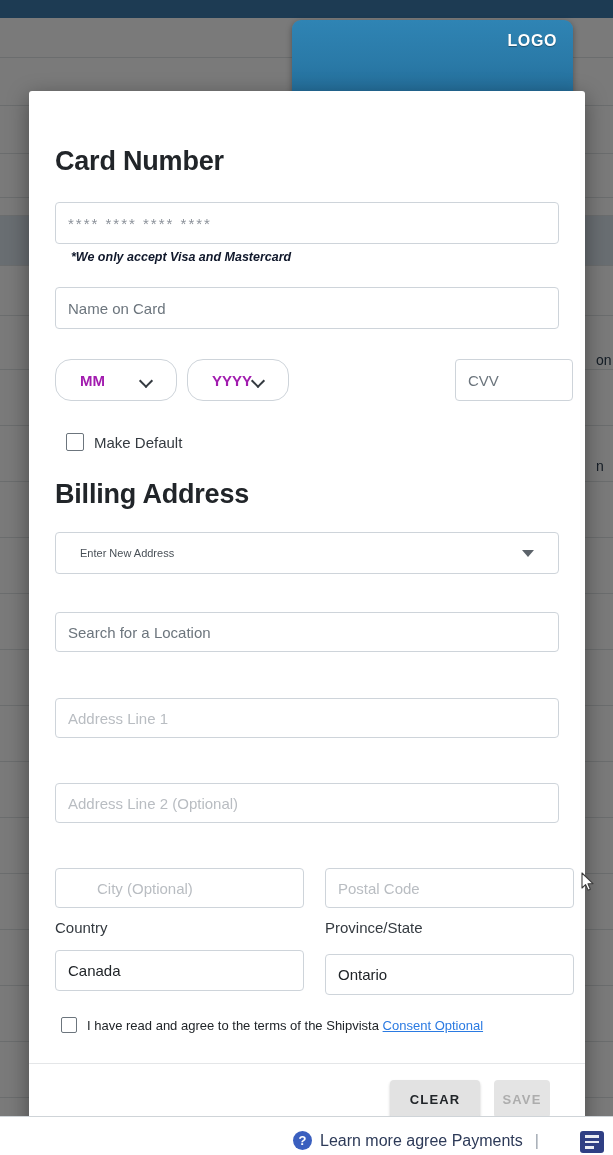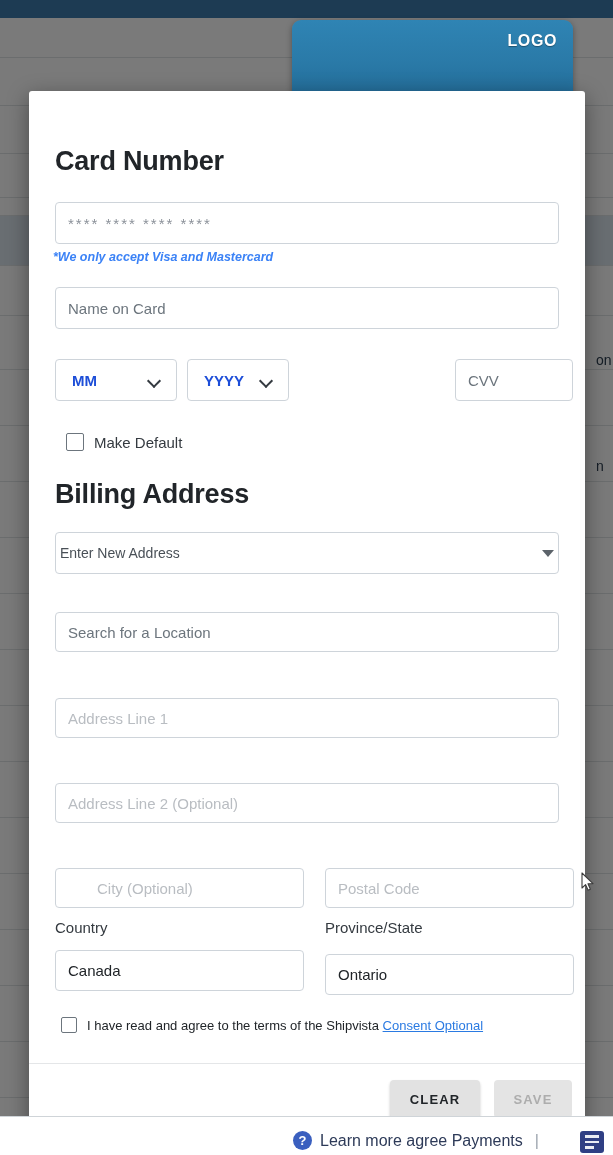--- a/index.html
+++ b/index.html
@@ -201,41 +201,41 @@
     outline: none;
   }
   .field::placeholder { color: #b9bdc2; }
   .field.dark-ph::placeholder { color: #6c757d; }
 
   #card-number-input { left: 26px; top: 111px; width: 504px; height: 42px; letter-spacing: 2px; }
   #card-number-input::placeholder { color: #8b9199; letter-spacing: 2px; }
 
   #accept-note {
     position: absolute;
-    left: 24px; top: 159px;
+    left: 42px; top: 159px;
     font-size: 12.5px;
     font-weight: bold;
     font-style: italic;
-    color: #3b82f6;
+    color: #0f172a;
   }
 
   #name-input { left: 26px; top: 196px; width: 504px; height: 42px; }
 
   .select-box {
     position: absolute;
     border: 1px solid #ced4da;
-    border-radius: 4px;
+    border-radius: 16px;
     background: #ffffff;
     height: 42px;
     display: flex;
     align-items: center;
-    padding: 0 16px;
+    padding: 0 24px;
     font-size: 15px;
     font-weight: bold;
-    color: #1d4ed8;
+    color: #a21caf;
     cursor: pointer;
   }
   .select-box .caret {
     margin-left: auto;
     width: 11px; height: 11px;
     position: relative;
   }
   .select-box .caret::before {
     content: "";
     position: absolute;
@@ -269,22 +269,22 @@
 
   #address-select {
     position: absolute;
     left: 26px; top: 441px;
     width: 504px; height: 42px;
     border: 1px solid #ced4da;
     border-radius: 4px;
     background: #ffffff;
     display: flex;
     align-items: center;
-    padding: 0 4px;
-    font-size: 14px;
+    padding: 0 24px;
+    font-size: 11px;
     color: #495057;
     cursor: pointer;
   }
   #address-select .tri {
     margin-left: auto;
     width: 0; height: 0;
     border-left: 6px solid transparent;
     border-right: 6px solid transparent;
     border-top: 7px solid #5c636a;
   }
@@ -333,21 +333,21 @@
   #clear-button {
     left: 361px;
     width: 90px;
     background: #e2e2e2;
     color: #212529;
     box-shadow: 0 2px 3px rgba(0,0,0,0.22);
     cursor: pointer;
   }
   #save-button {
     left: 465px;
-    width: 78px;
+    width: 56px;
     background: #e4e4e4;
     color: #adadad;
     cursor: default;
   }
 
   
   #cursor {
     position: absolute;
     left: 581px;
     top: 872px;

